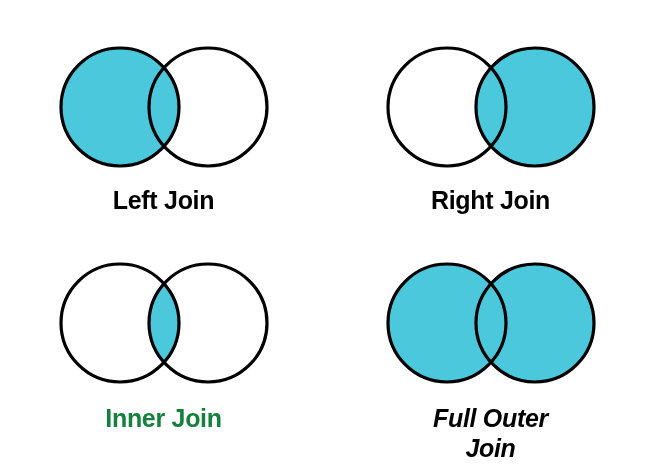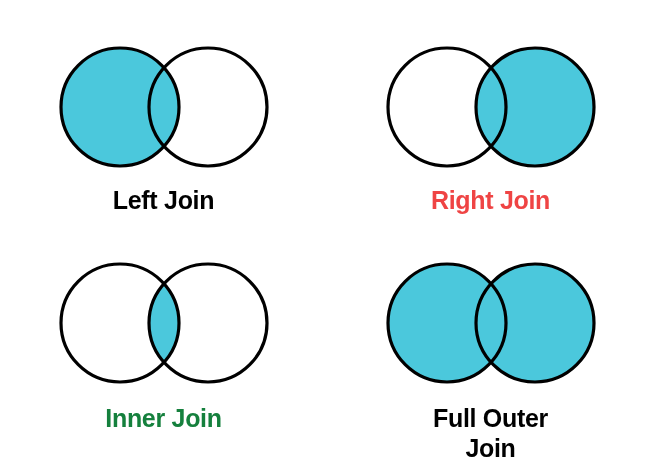--- a/index.html
+++ b/index.html
@@ -112,21 +112,21 @@
         <circle class="venn-blank" cx="61" cy="65" r="59"></circle>
         <circle class="venn-blank" cx="149" cy="65" r="59"></circle>
         <circle class="venn-fill" cx="149" cy="65" r="59" style="fill: rgb(75, 200, 220);"></circle>
         <g clip-path="url(#clip-right-1)">
           <circle class="venn-fill" cx="61" cy="65" r="59" style="fill: rgb(75, 200, 220);"></circle>
         </g>
         <circle class="venn-outline" cx="61" cy="65" r="59" style="stroke: rgb(0, 0, 0); stroke-width: 3.2;"></circle>
         <circle class="venn-outline" cx="149" cy="65" r="59" style="stroke: rgb(0, 0, 0); stroke-width: 3.2;"></circle>
       </svg>
     </div>
-    <div class="join-label" style="color: #ef4444; text-align: right;">Right Join</div>
+    <div class="join-label" style="color: #000000; text-align: right;">Right Join</div>
   </div>
 
   <div class="join-cell row-bottom">
     <div class="venn-wrap">
       <svg class="venn-svg" viewBox="0 0 210 130">
         <defs>
           <clipPath id="clip-left-2">
               <circle cx="61" cy="65" r="59"></circle>
             </clipPath>
         </defs>
@@ -144,17 +144,17 @@
 
   <div class="join-cell row-bottom">
     <div class="venn-wrap">
       <svg class="venn-svg" viewBox="0 0 210 130">
         <circle class="venn-fill" cx="61" cy="65" r="59" style="fill: rgb(75, 200, 220);"></circle>
         <circle class="venn-fill" cx="149" cy="65" r="59" style="fill: rgb(75, 200, 220);"></circle>
         <circle class="venn-outline" cx="61" cy="65" r="59" style="stroke: rgb(0, 0, 0); stroke-width: 3.2;"></circle>
         <circle class="venn-outline" cx="149" cy="65" r="59" style="stroke: rgb(0, 0, 0); stroke-width: 3.2;"></circle>
       </svg>
     </div>
-    <div class="join-label" style="color: rgb(0, 0, 0);">Full Outer
+    <div class="join-label" style="color: rgb(0, 0, 0); font-style: italic;">Full Outer
 Join</div>
   </div>
 
 </div>
 
 </body></html>

